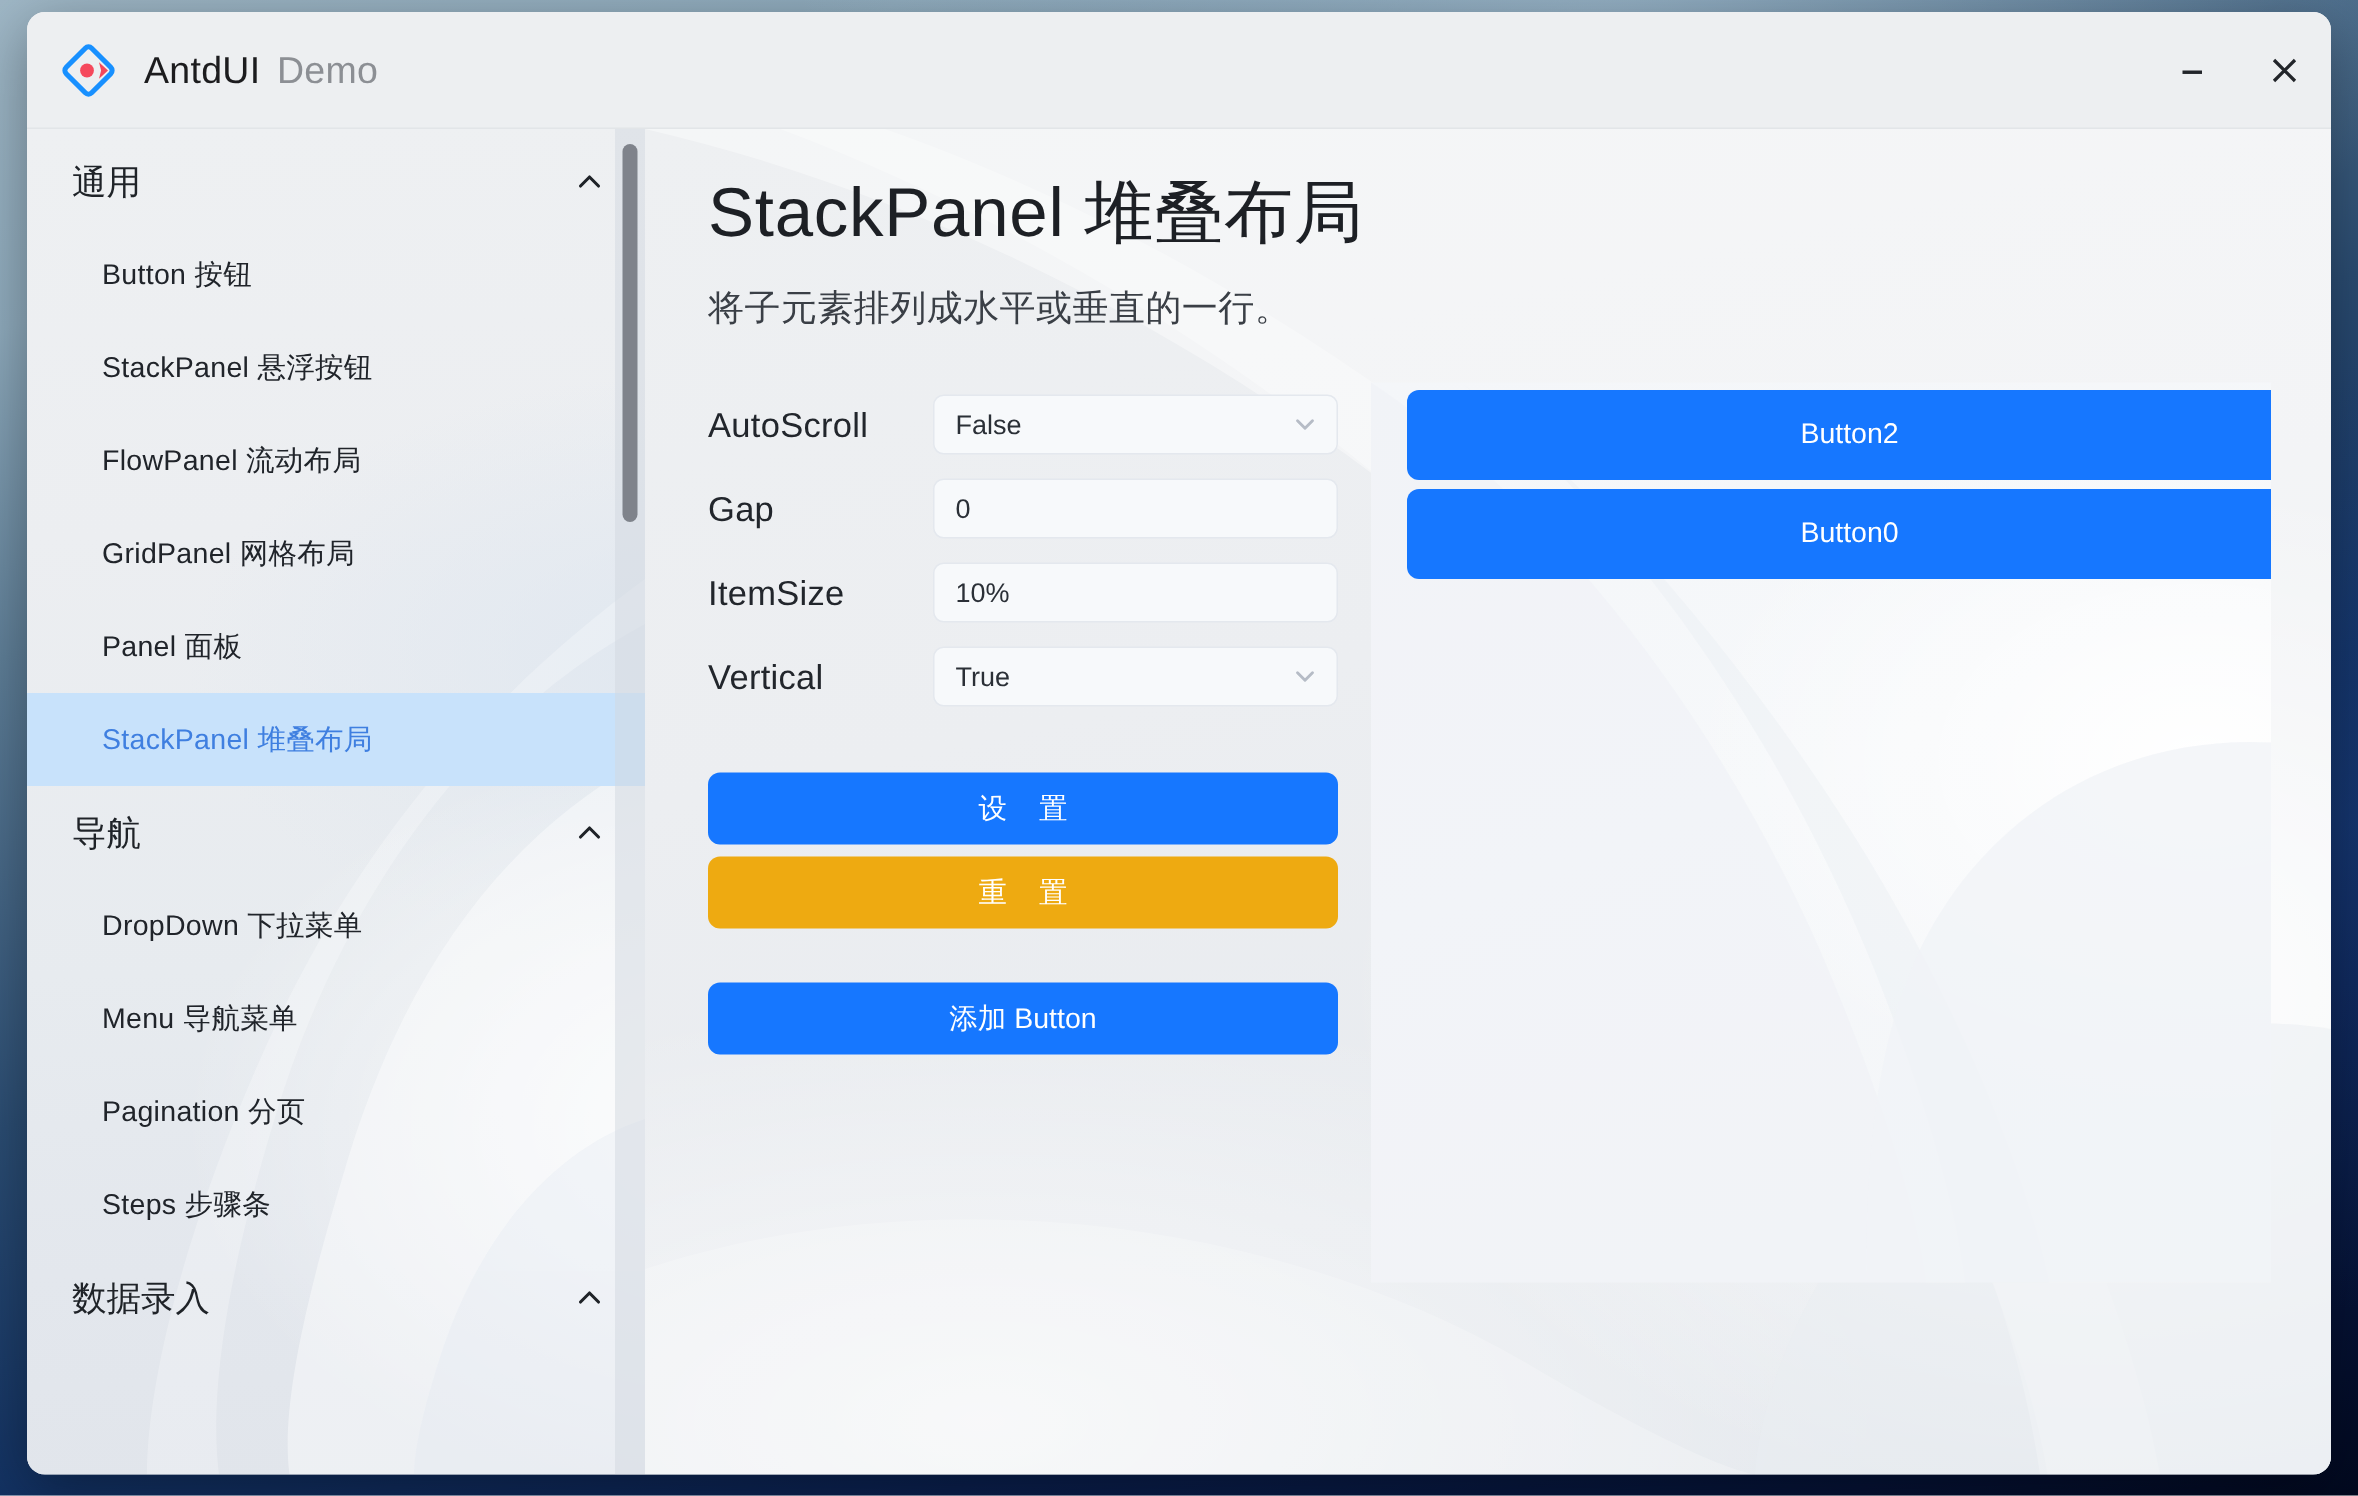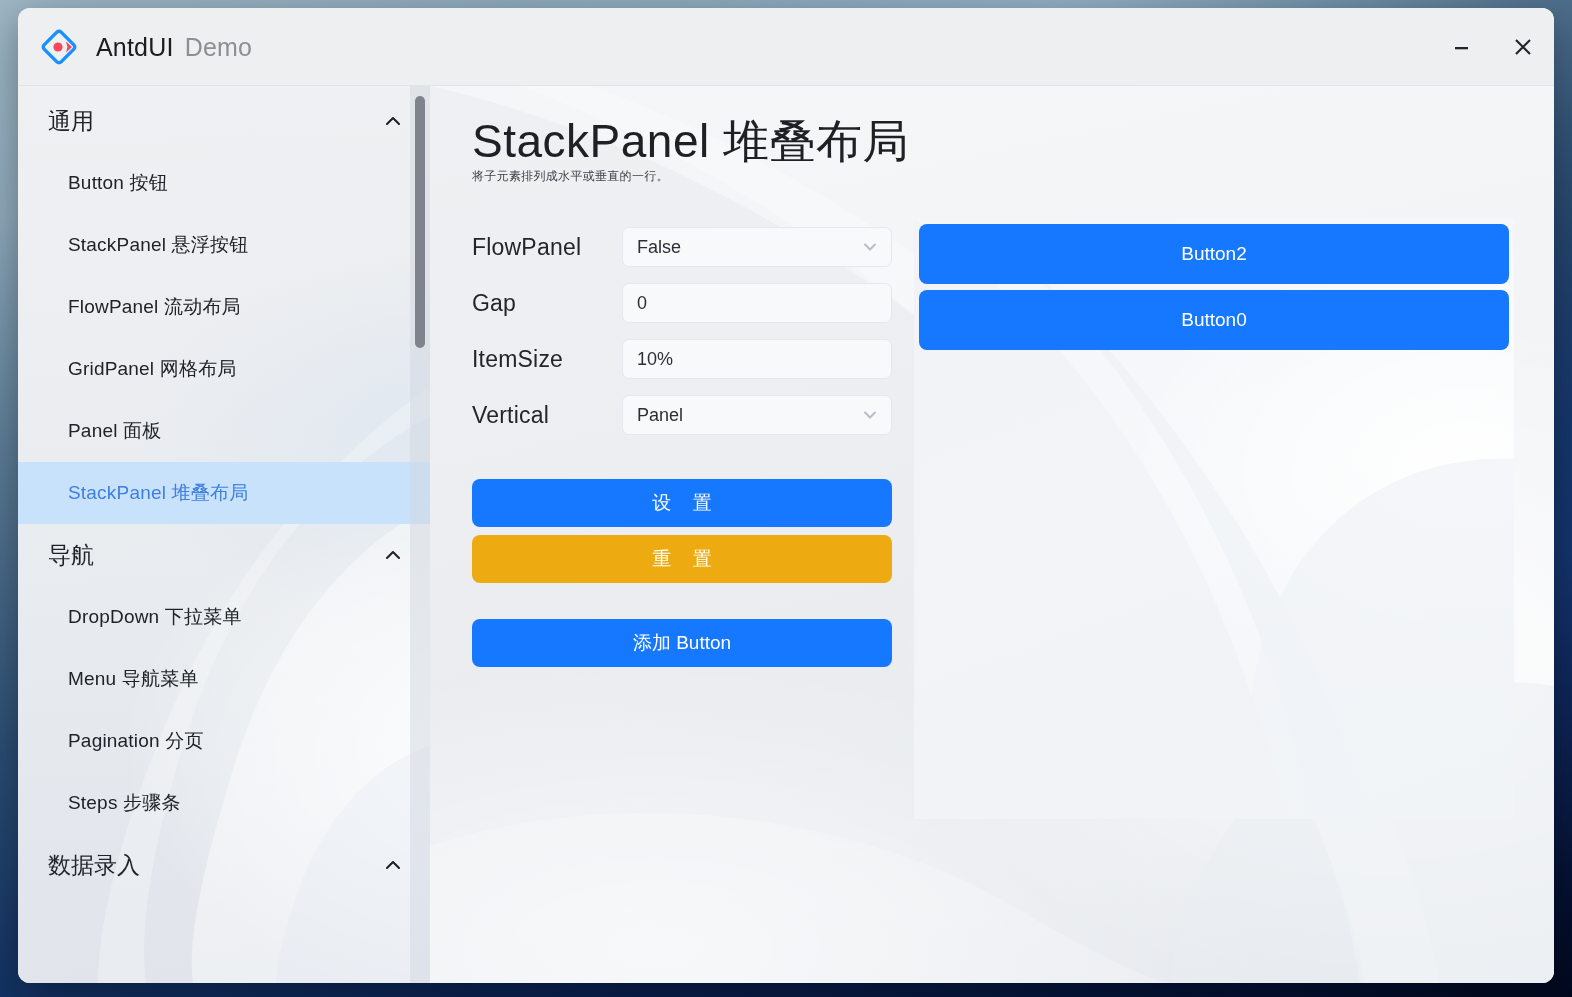--- a/index.html
+++ b/index.html
@@ -108,21 +108,21 @@
       radial-gradient(ellipse 900px 420px at 20% 96%, rgba(255,255,255,.62), rgba(255,255,255,0) 68%),
       linear-gradient(168deg, #eef0f2 0%, #eceef1 40%, #e8ebef 72%, #e4e8ed 100%);
     overflow: hidden;
   }
   .main .swirl { position: absolute; inset: 0; pointer-events: none; }
 
   .page-head { position: relative; padding: 28px 0 0 42px; }
   .page-title {
     font-size: 46px; font-weight: 400; color: #1d2025; letter-spacing: .5px; line-height: 1.18;
   }
-  .page-sub { margin-top: 0; font-size: 12px; color: #3a3f46; letter-spacing: .3px; }
+  .page-sub { margin-top: 21px; font-size: 24px; color: #3a3f46; letter-spacing: .3px; }
 
   .panes { position: relative; display: flex; margin-top: 34px; padding-left: 42px; }
 
   
   .form-col { width: 420px; flex: none; }
   .form-row { display: flex; align-items: center; height: 56px; }
   .form-label {
     width: 150px; flex: none;
     font-size: 23px; color: #22262c; letter-spacing: .2px;
   }
@@ -169,21 +169,21 @@
   .stack {
     position: relative;
     padding: 5px;
     display: flex; flex-direction: column; gap: 6px;
   }
   .pbtn {
     height: 60px; border-radius: 8px;
     background: #1677ff; color: #fff;
     display: flex; align-items: center; justify-content: center;
     font-size: 19px; cursor: pointer; border: none;
-    width: 100%; font-family: inherit;
+    width: 100%; font-family: inherit; margin-left: 19px;
   }
 </style>
 </head>
 <body>
 
 <div class="desk-glow"></div>
 
 <div class="window">
 
   <div class="titlebar">
@@ -299,21 +299,21 @@
       <div class="page-head">
         <div class="page-title">StackPanel 堆叠布局</div>
         <div class="page-sub">将子元素排列成水平或垂直的一行。</div>
       </div>
 
       <div class="panes">
 
         <div class="form-col">
 
           <div class="form-row">
-            <div class="form-label">FlowPanel</div>
+            <div class="form-label">AutoScroll</div>
             <div class="field select">
               <span>False</span>
               <span class="chev-down">
                 <svg width="18" height="18" viewBox="0 0 18 18">
                     <path d="M4 6.5 L9 11.5 L14 6.5" fill="none" stroke="#b6bcc6" stroke-width="1.9" stroke-linecap="round" stroke-linejoin="round"></path>
                   </svg>
               </span>
             </div>
           </div>
 
@@ -327,21 +327,21 @@
           <div class="form-row">
             <div class="form-label">ItemSize</div>
             <div class="field">
               <span>10%</span>
             </div>
           </div>
 
           <div class="form-row">
             <div class="form-label">Vertical</div>
             <div class="field select">
-              <span>Panel</span>
+              <span>True</span>
               <span class="chev-down">
                 <svg width="18" height="18" viewBox="0 0 18 18">
                     <path d="M4 6.5 L9 11.5 L14 6.5" fill="none" stroke="#b6bcc6" stroke-width="1.9" stroke-linecap="round" stroke-linejoin="round"></path>
                   </svg>
               </span>
             </div>
           </div>
 
           <div class="btns">
             <button class="abtn primary spaced">设 置</button>

